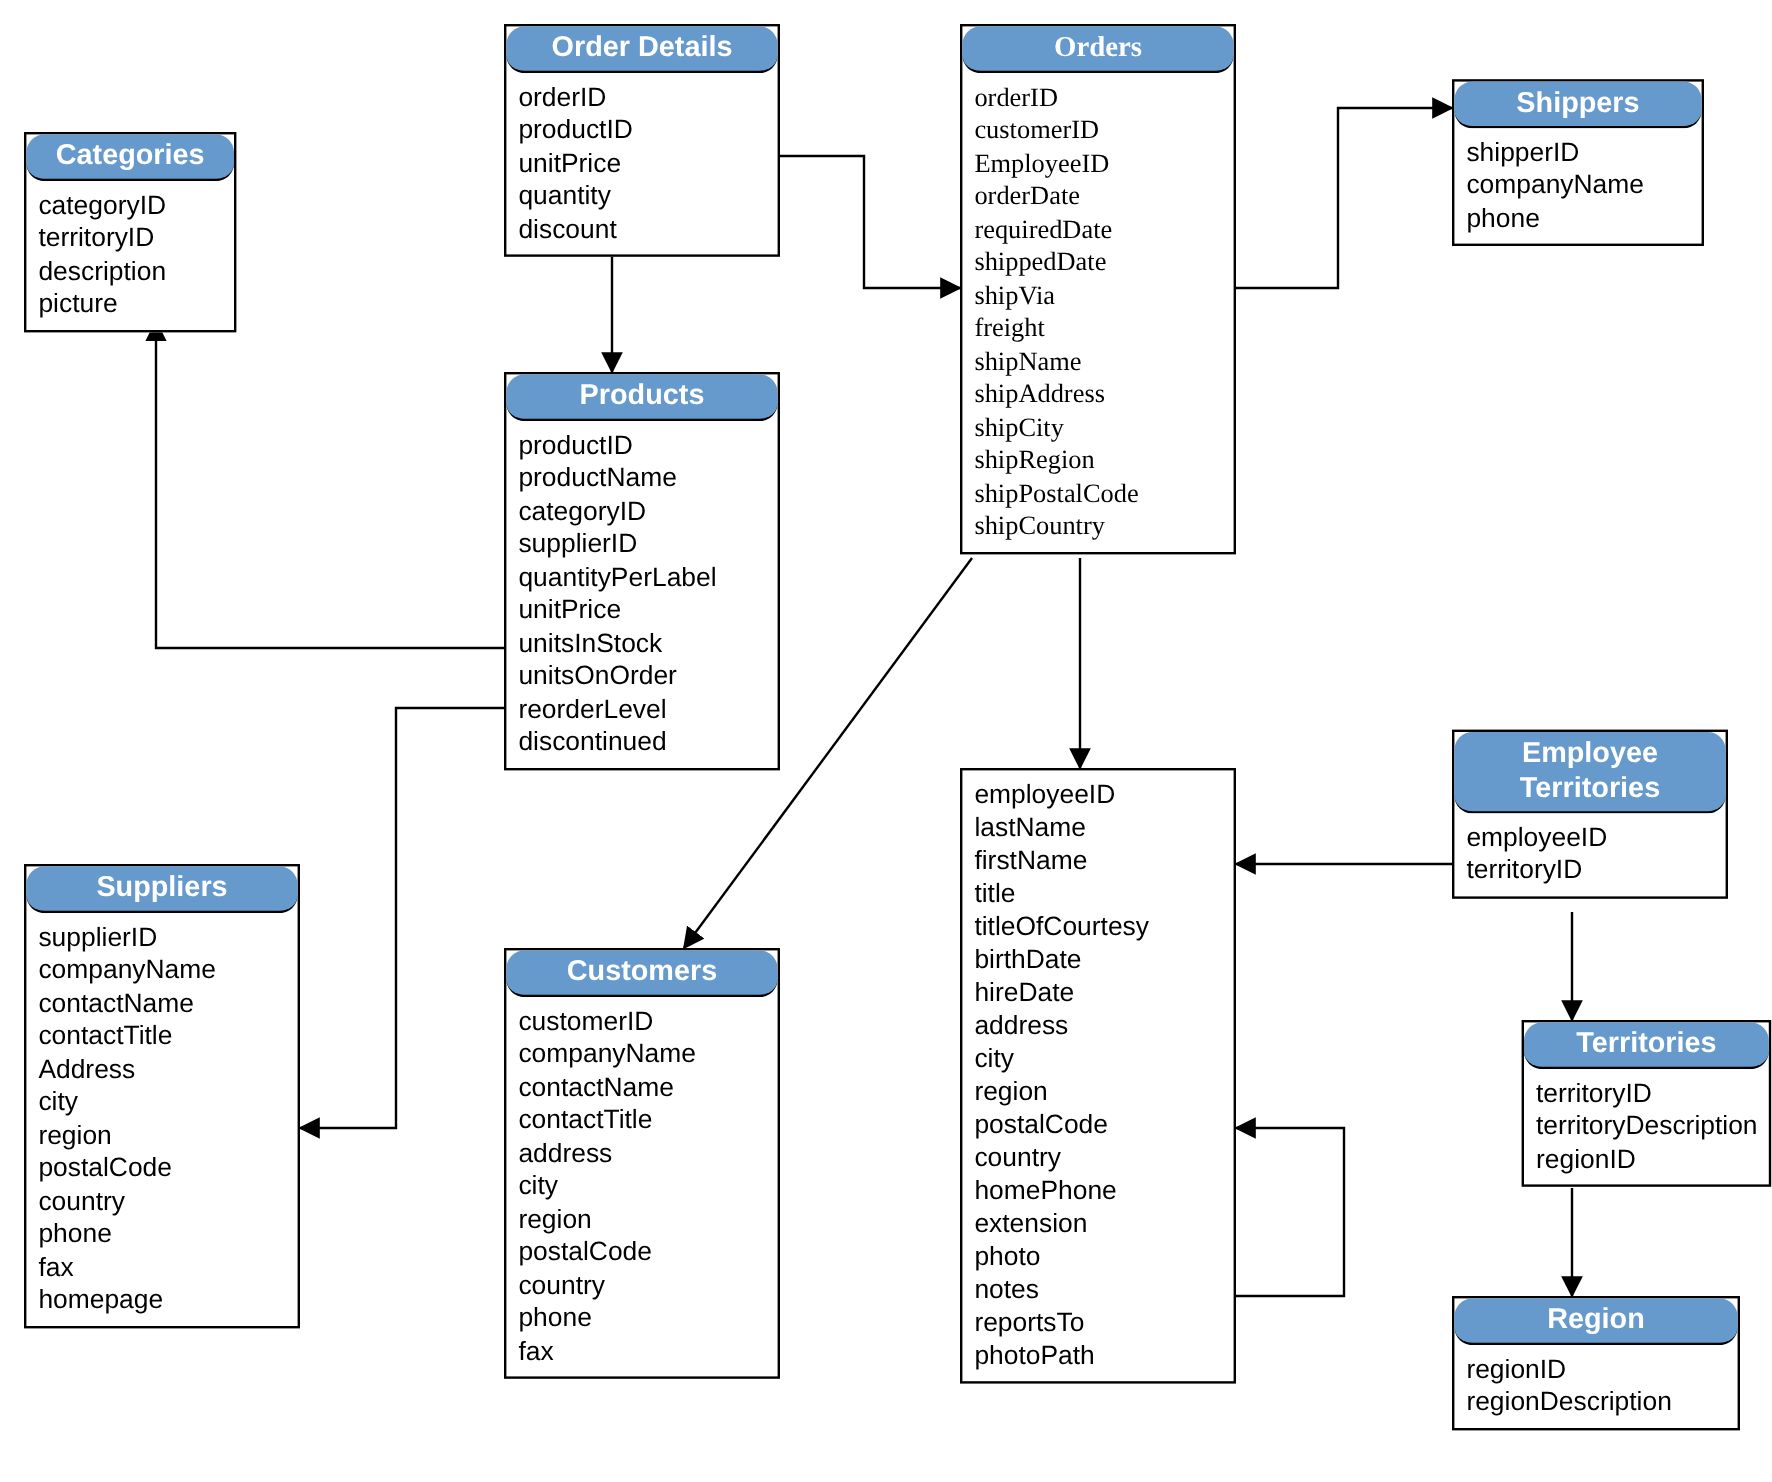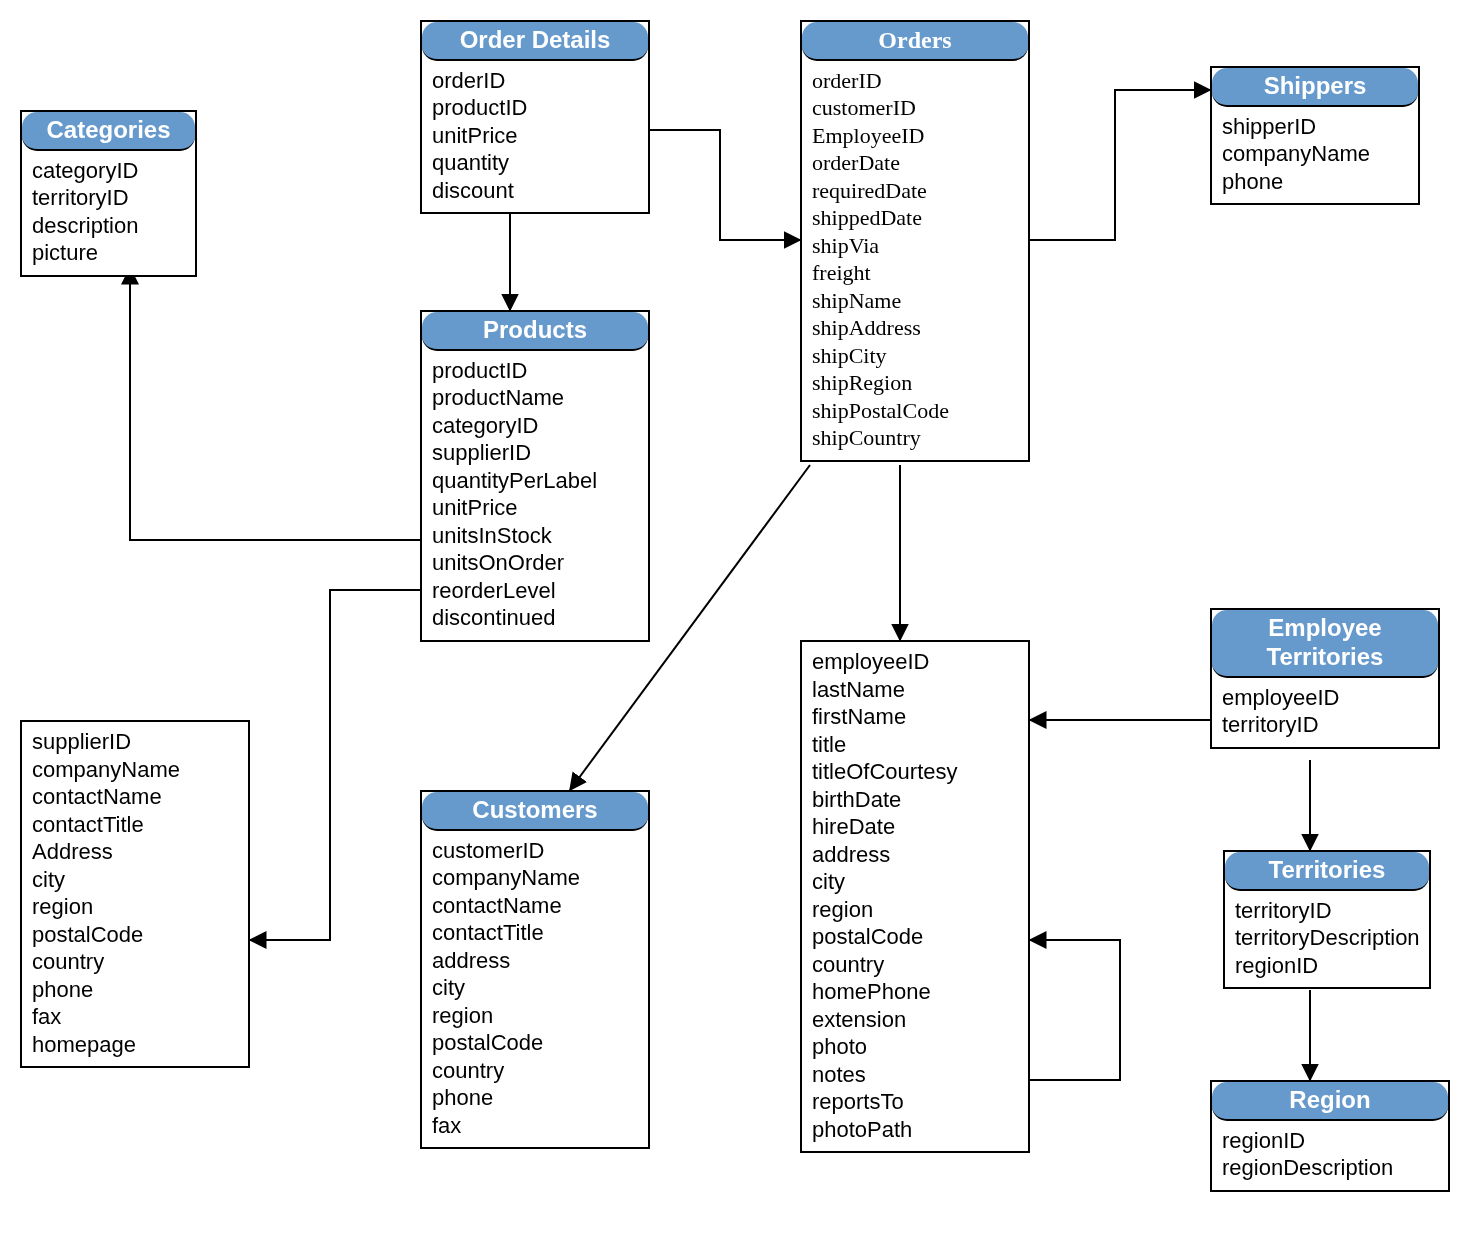--- a/index.html
+++ b/index.html
@@ -105,20 +105,21 @@
       <div class="field">quantityPerLabel</div>
       <div class="field">unitPrice</div>
       <div class="field">unitsInStock</div>
       <div class="field">unitsOnOrder</div>
       <div class="field">reorderLevel</div>
       <div class="field">discontinued</div>
     </div>
   </div>
 
   <div class="entity" style="left:20px;top:720px;width:230px;">
+    <div class="entity-header">Suppliers</div>
     <div class="entity-body">
       <div class="field">supplierID</div>
       <div class="field">companyName</div>
       <div class="field">contactName</div>
       <div class="field">contactTitle</div>
       <div class="field">Address</div>
       <div class="field">city</div>
       <div class="field">region</div>
       <div class="field">postalCode</div>
       <div class="field">country</div>
@@ -169,21 +170,21 @@
   </div>
 
   <div class="entity" style="left:1210px;top:608px;width:230px;">
     <div class="entity-header">Employee Territories</div>
     <div class="entity-body">
       <div class="field">employeeID</div>
       <div class="field">territoryID</div>
     </div>
   </div>
 
-  <div class="entity" style="left:1223px;top:850px;width:208px;">
+  <div class="entity" style="left:1268px;top:850px;width:208px;">
     <div class="entity-header">Territories</div>
     <div class="entity-body">
       <div class="field">territoryID</div>
       <div class="field">territoryDescription</div>
       <div class="field">regionID</div>
     </div>
   </div>
 
   <div class="entity" style="left:1210px;top:1080px;width:240px;">
     <div class="entity-header">Region</div>

